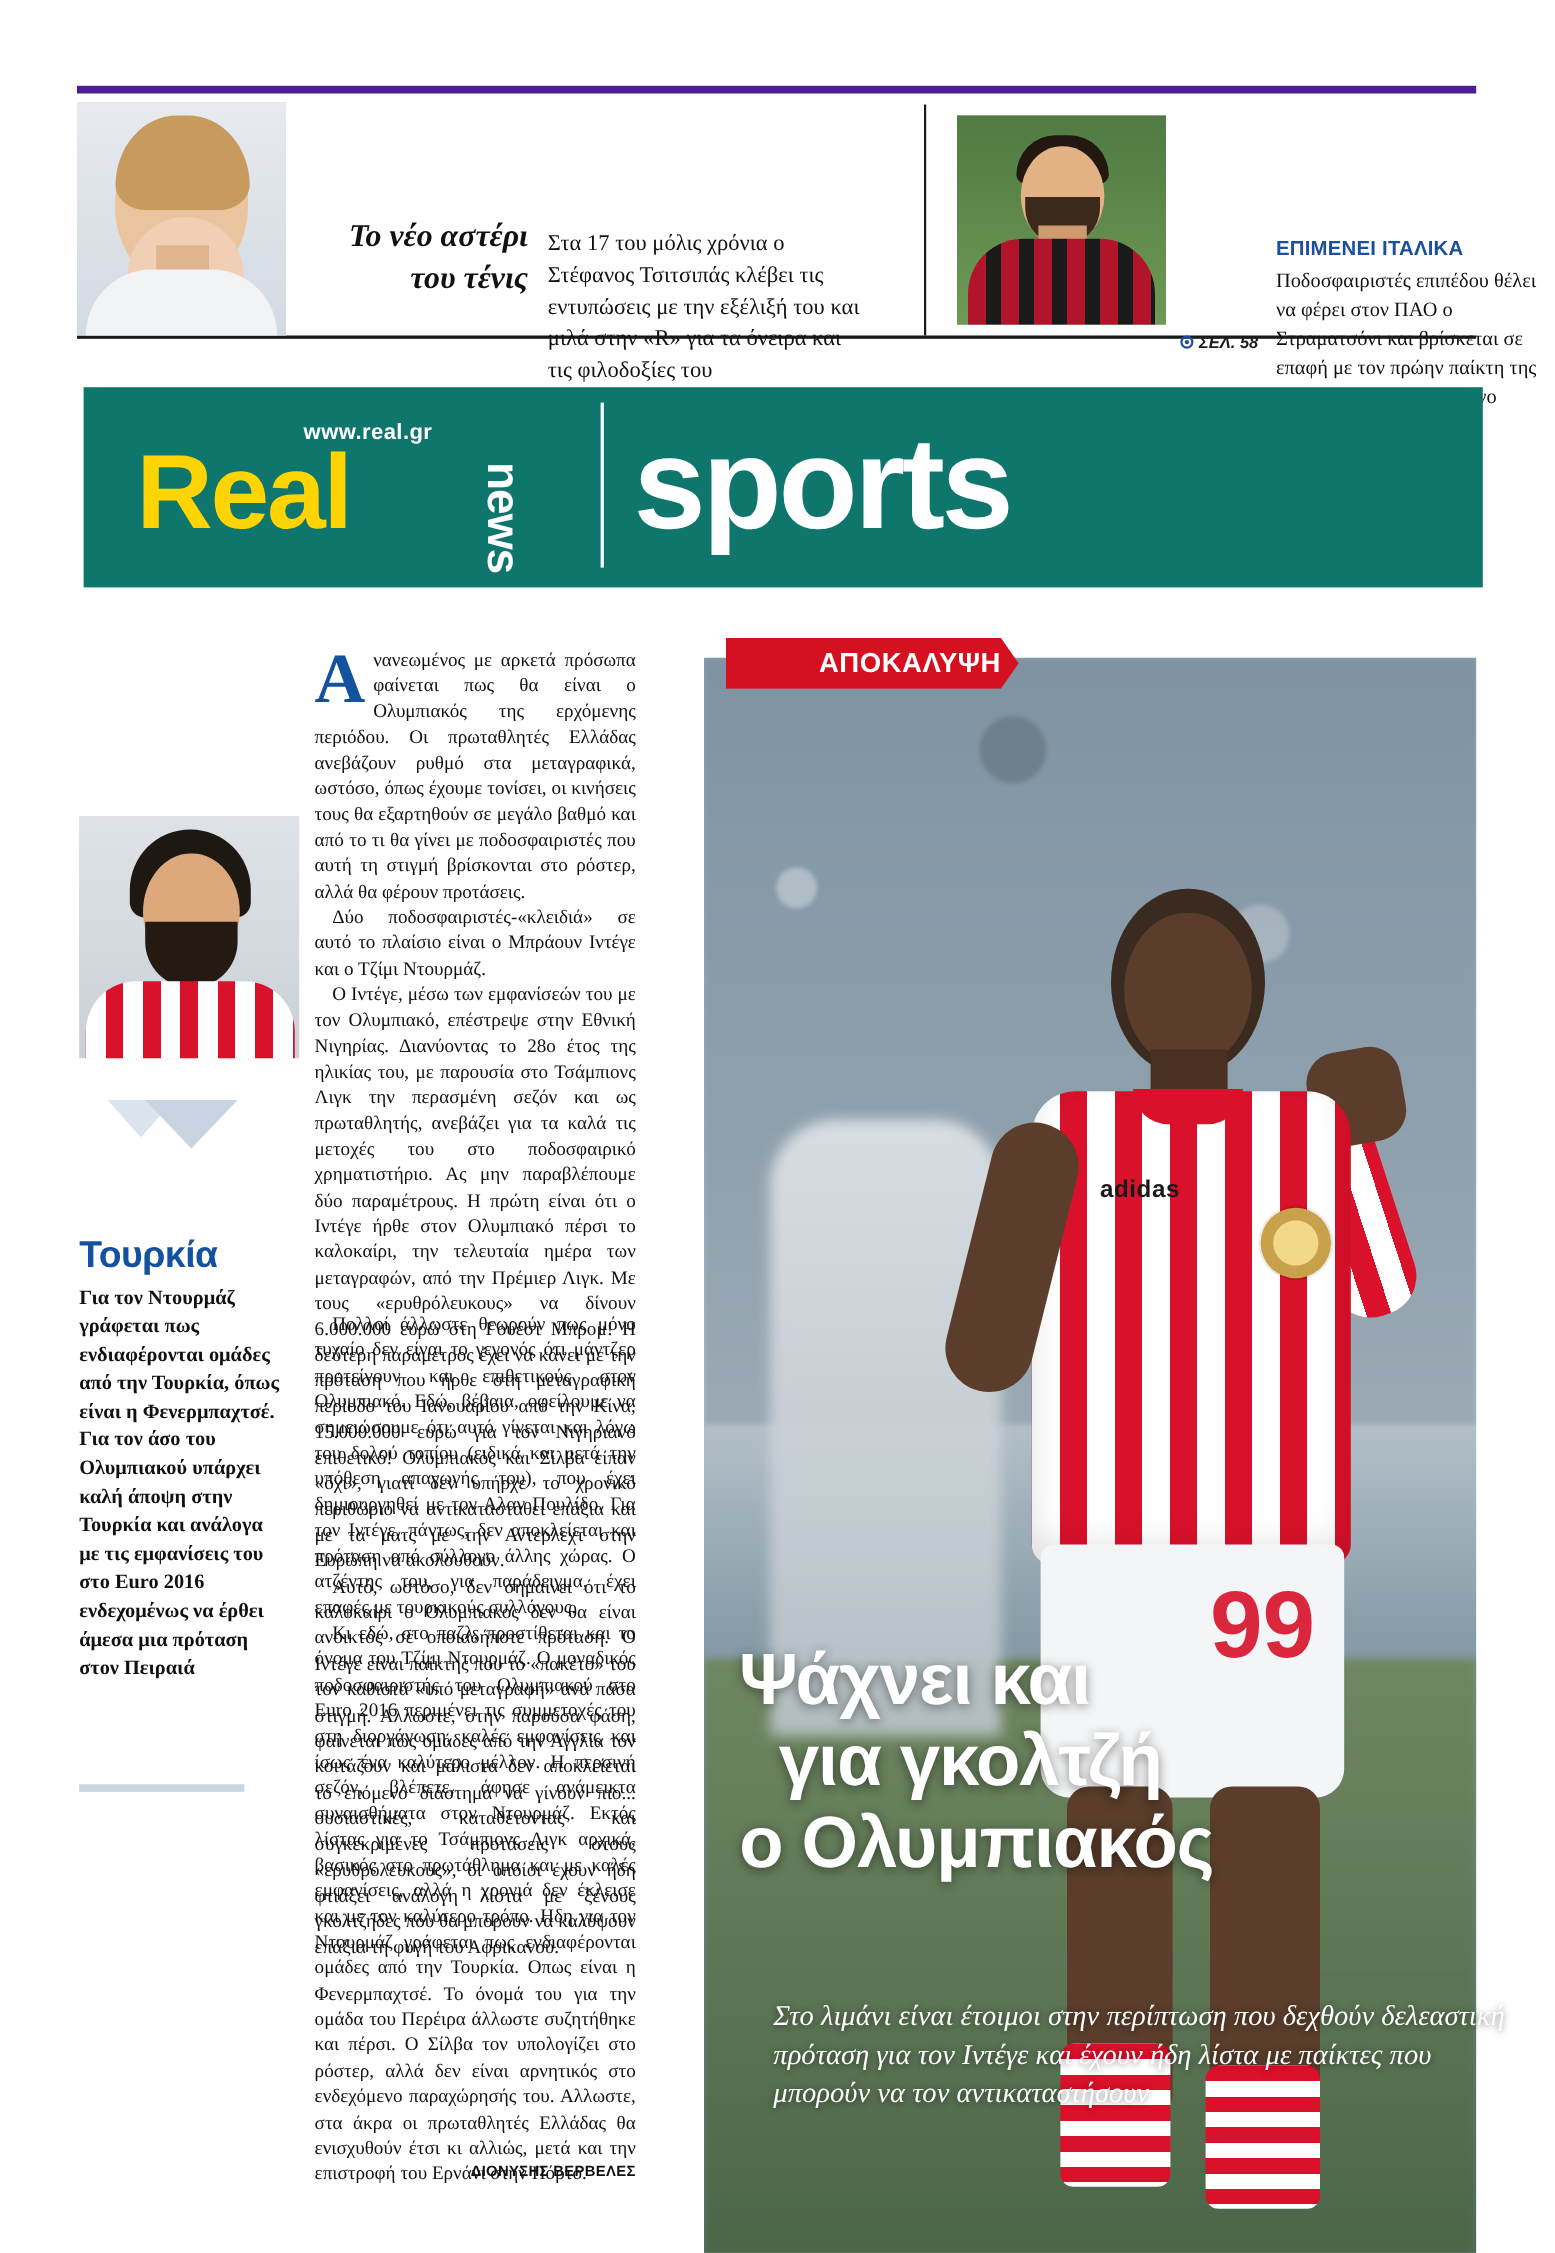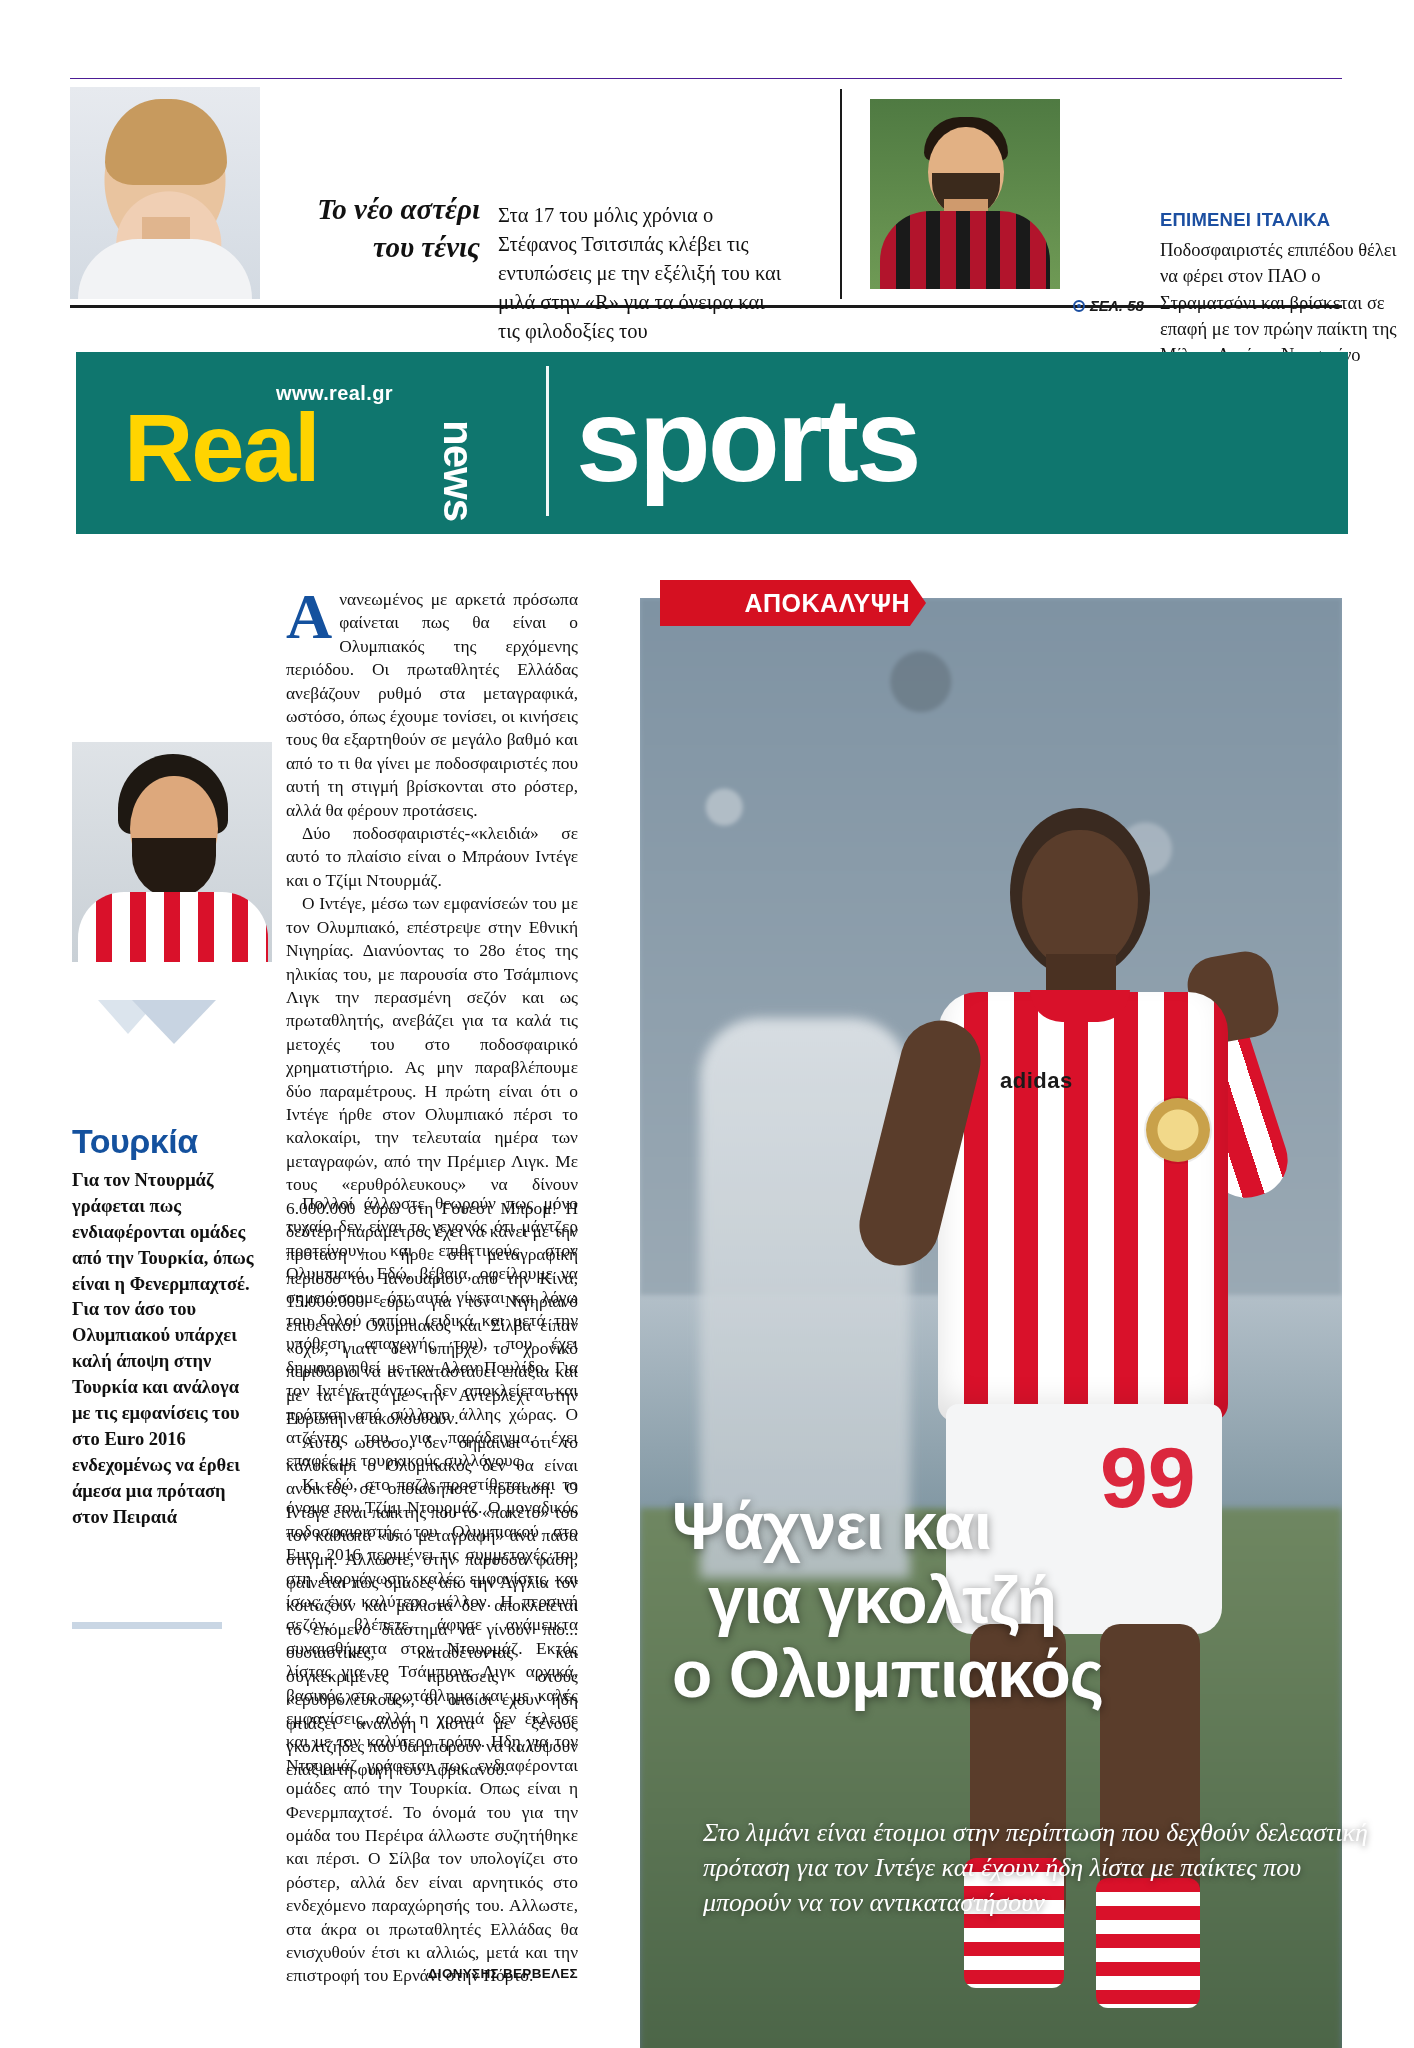--- a/index.html
+++ b/index.html
@@ -12,21 +12,21 @@
     position:relative;
   }
   .page{
     position:absolute;left:0;top:0;width:1414px;height:2048px;
     background:#fff;
   }
 
   
   .teaser{
     position:absolute;left:70px;top:78px;width:1272px;height:230px;
-    border-top:1px solid #4c1d95;
+    border-top:7px solid #4c1d95;
     border-bottom:3px solid #1a1a1a;
     box-sizing:border-box;
   }
   .teaser-inner{position:relative;width:100%;height:100%;}
 
   .teaser-photo{
     position:absolute;left:0;top:8px;width:190px;height:212px;
     overflow:hidden;
     background:#cfd6de;
   }

